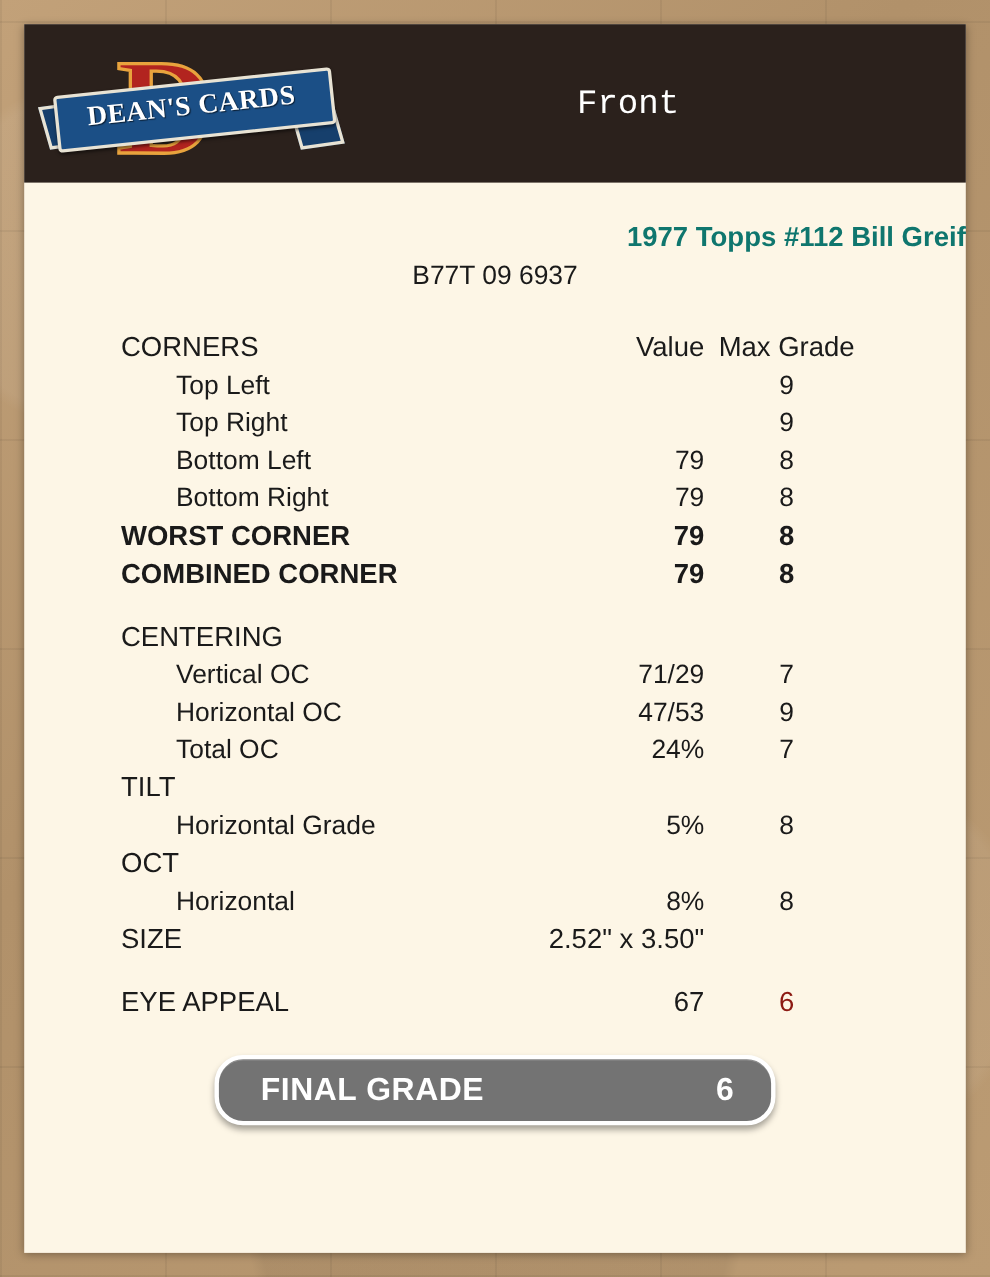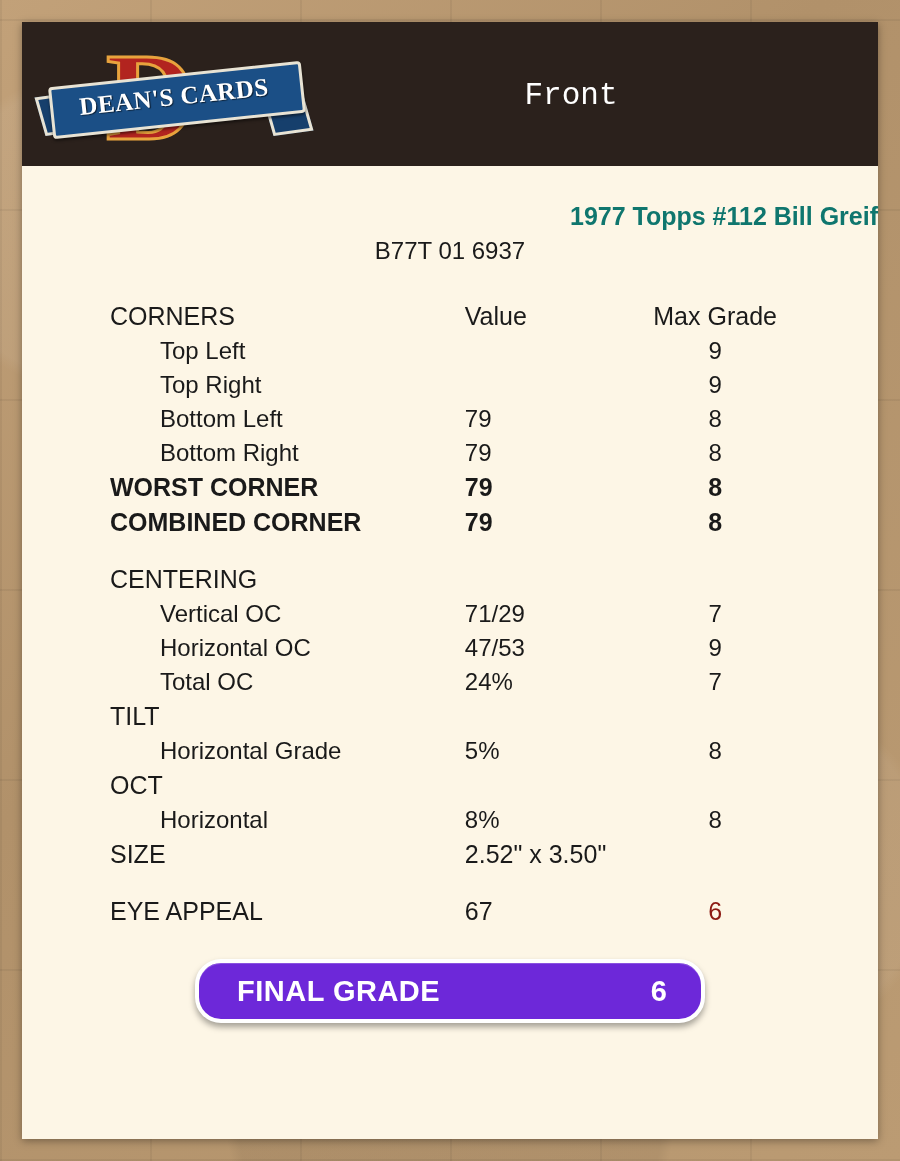--- a/index.html
+++ b/index.html
@@ -147,39 +147,39 @@
     border-collapse: collapse;
     width: 680px;
     color: #1a1a1a;
   }
   table.stats td {
     font-size: 24px;
     padding: 3px 0;
     vertical-align: baseline;
   }
   td.c-label { width: 330px; padding-left: 24px; }
-  td.c-value { width: 190px; text-align: left; }
+  td.c-value { width: 190px; text-align: right; }
   td.c-max   { width: 160px; text-align: center; }
 
   tr.section td.c-label { font-weight: bold; font-size: 25px; padding-left: 0; }
   tr.section td.c-value, tr.section td.c-max { font-weight: bold; font-size: 25px; }
   tr.head td { font-weight: normal; font-size: 25px; }
   tr.head td.c-label { padding-left: 0; }
   tr.indent td.c-label { padding-left: 50px; }
   tr.spacer td { height: 22px; padding: 0; font-size: 0; line-height: 0; }
   td.eye-max { color: #8c1a13; font-weight: bold; }
 
   
   .final-wrap {
     margin: 30px auto 0 auto;
     width: 510px;
     position: relative;
   }
   .final-bar {
-    background: #6d28d9;
+    background: #737373;
     border: 4px solid #ffffff;
     border-radius: 26px;
     height: 56px;
     display: flex;
     align-items: center;
     justify-content: space-between;
     padding: 0 34px 0 38px;
     box-shadow: 0 4px 6px rgba(0,0,0,0.35), inset 0 1px 0 rgba(255,255,255,0.2);
     gap: 39px;
   }
@@ -210,21 +210,21 @@
       <div class="ribbon"></div>
       <div class="ribbon-text">DEAN'S CARDS</div>
     </div>
     <div class="header-titles">
       <div class="sub-title">Front</div>
     </div>
   </div>
 
   <div class="content">
     <div class="card-title">1977 Topps #112 Bill Greif</div>
-    <div class="card-code">B77T 01 6937</div>
+    <div class="card-code">B77T 09 6937</div>
 
     <table class="stats">
       <tbody>
           <tr class="head">
             <td class="c-label">CORNERS</td>
             <td class="c-value">Value</td>
             <td class="c-max">Max Grade</td>
           </tr>
           <tr class="indent">
             <td class="c-label">Top Left</td>

